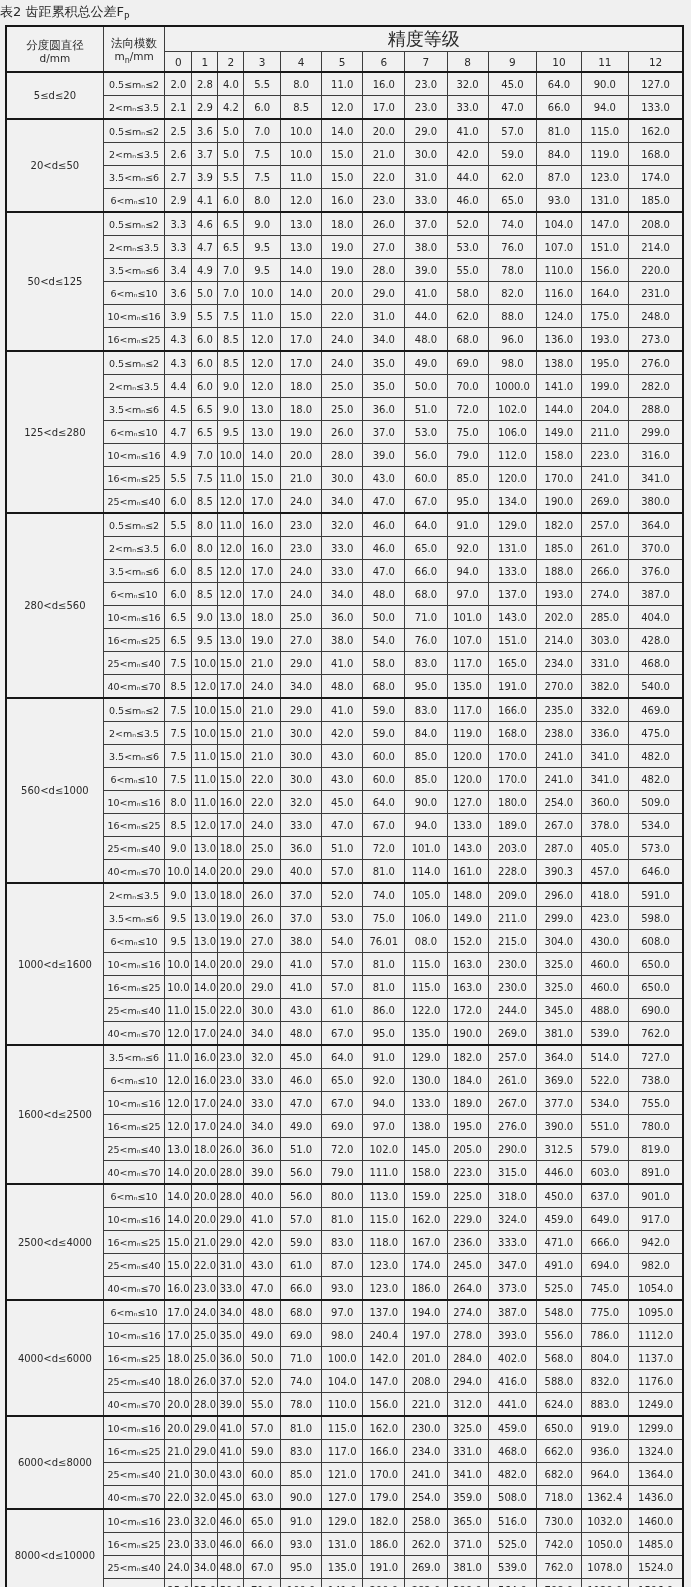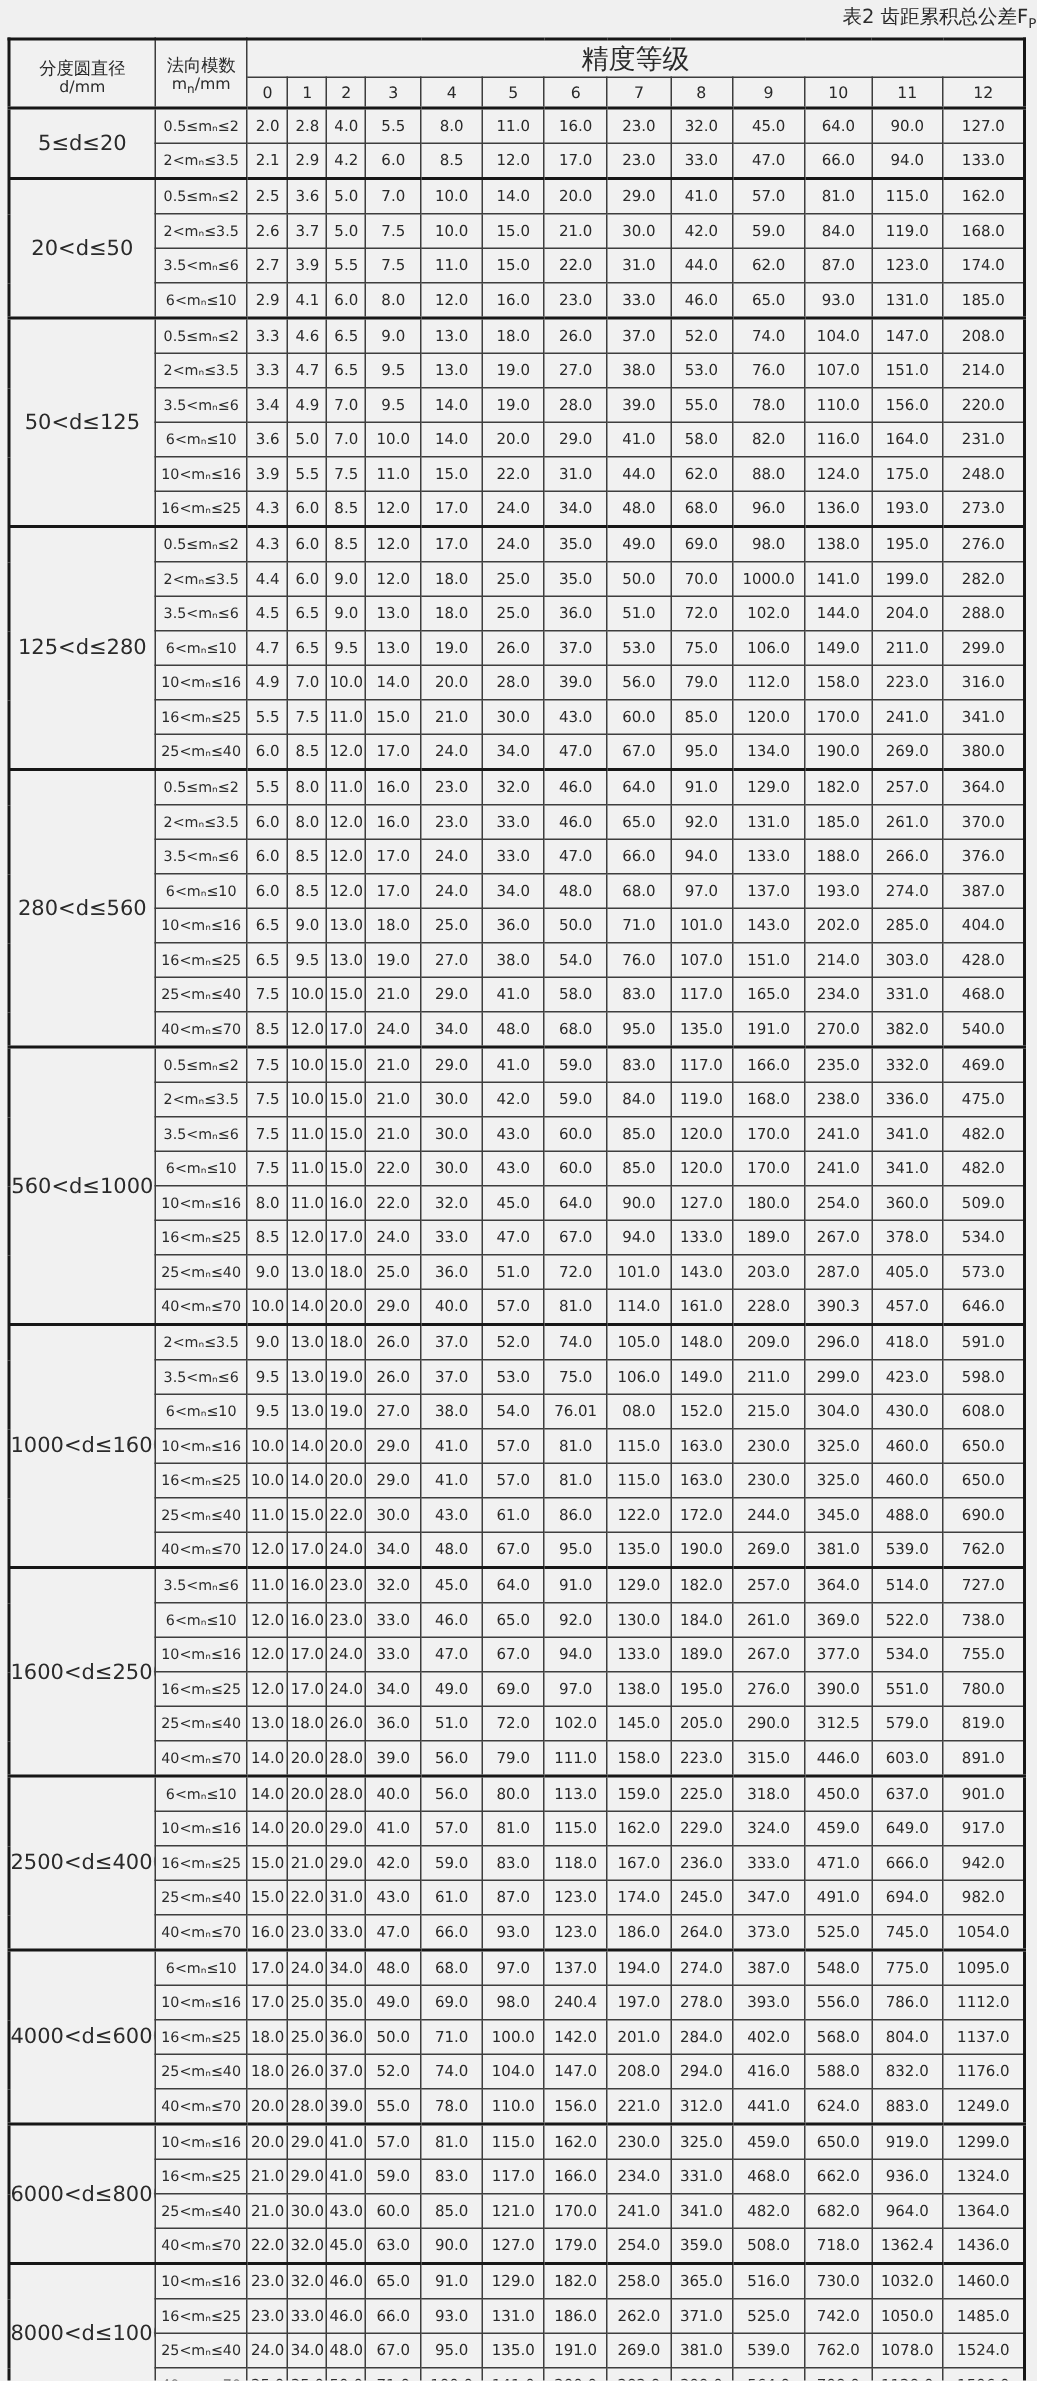--- a/index.html
+++ b/index.html
@@ -9,21 +9,21 @@
     background: #f0f0f0;
     font-family: "DejaVu Sans", sans-serif;
     color: #2a2a2a;
   }
   .page {
     width: 691px;
     height: 1587px;
     overflow: hidden;
   }
   .title {
-    text-align: right;
+    text-align: left;
     font-size: 13px;
     line-height: 23px;
     height: 25px;
     white-space: nowrap;
   }
   .title sub {
     font-size: 9px;
   }
   table.fp-table {
     border-collapse: collapse;
@@ -43,21 +43,21 @@
     white-space: nowrap;
   }
   thead tr.hdr-top th { height: 22px; }
   thead tr.hdr-grades th { height: 19px; font-size: 10.5px; }
   thead { border-bottom: 2px solid #171717; margin-top: 36px; }
   .hdr-2line .l1 { display: block; font-size: 11.5px; line-height: 14px; margin-top: 5px; }
   .hdr-2line .l2 { display: block; font-size: 10.5px; line-height: 13px; }
   .hdr-2line .l2 sub { font-size: 8px; }
   th.grades-span { font-size: 18px; }
   tbody td { height: 22px; font-size: 10px; }
-  td.d-cell { font-size: 14px; letter-spacing: 0; }
+  td.d-cell { font-size: 10px; letter-spacing: 0; }
   td.mn-cell { font-size: 9.5px; }
   td.val-cell { font-size: 10px; }
   tr.group-first td { border-top: 2px solid #171717; }
 </style>
 </head>
 <body>
 
 <div class="page">
 
   <div class="title"><span>表2 齿距累积总公差F</span><sub>P</sub></div>

